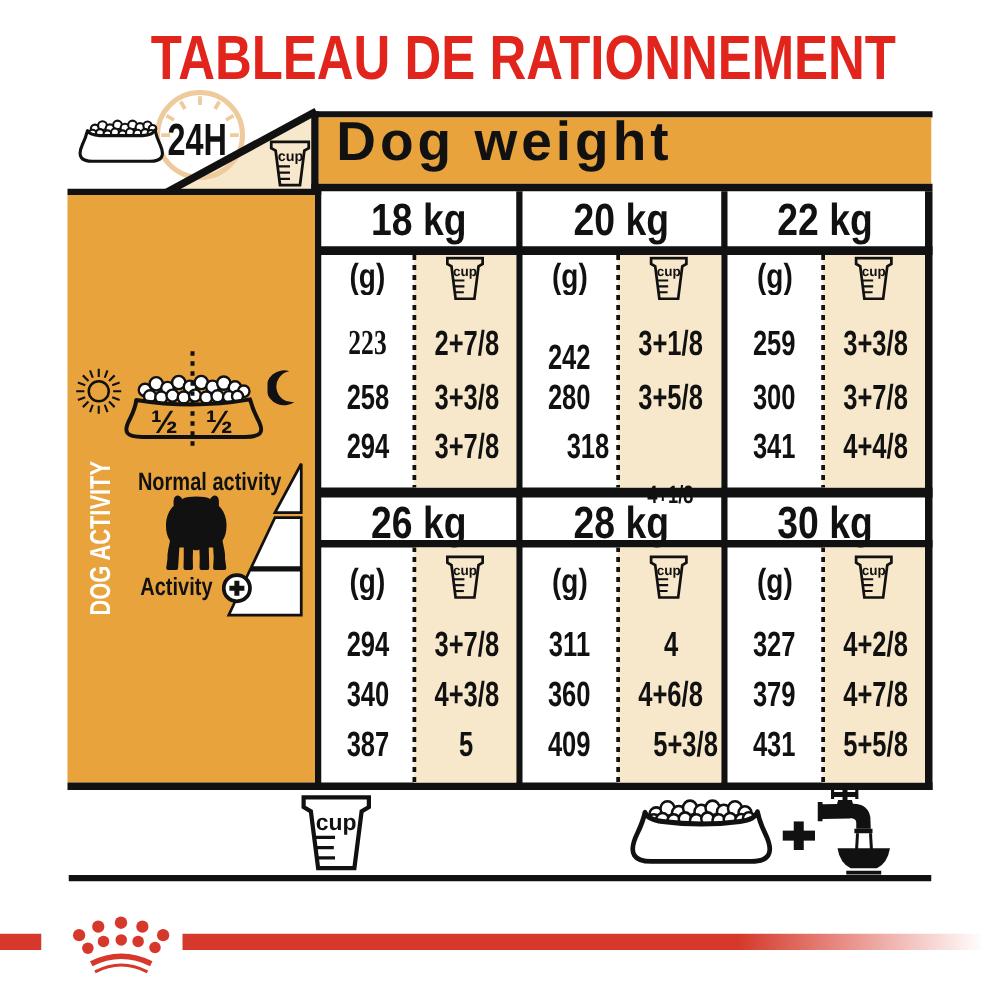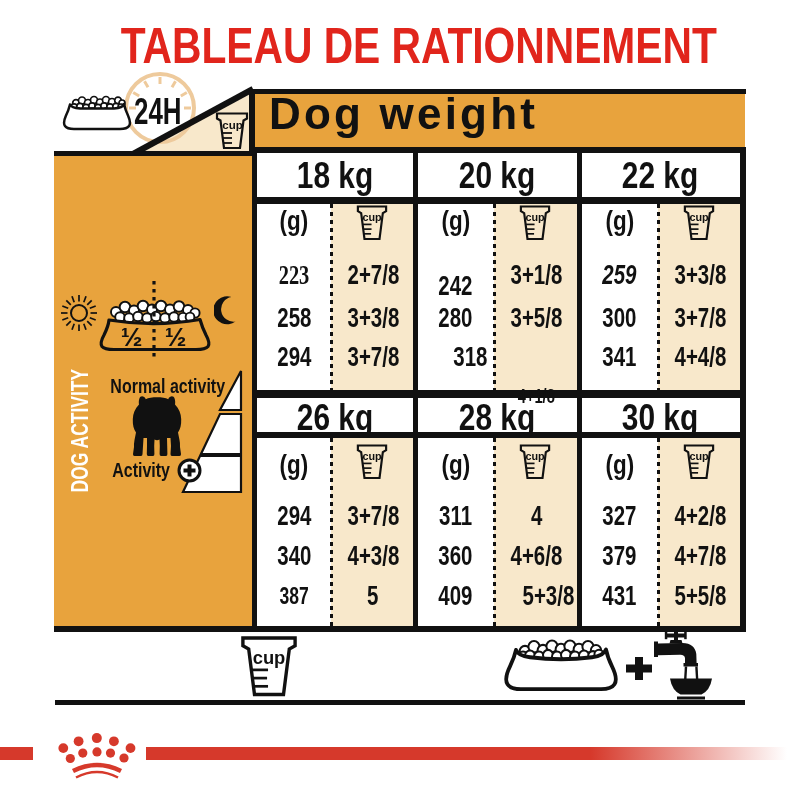--- a/index.html
+++ b/index.html
@@ -239,37 +239,37 @@
 <div class="abs ctr" style="left:417px;top:304px;width:77px;height:27px;line-height:27px;font-size:28px;"><span class="sx70">280</span></div>
 
 <div class="abs ctr" style="left:417px;top:343px;width:77px;height:27px;line-height:27px;font-size:28px;text-align:right;"><span class="sx70">318</span></div>
 
 <div class="abs ctr" style="left:496px;top:261px;width:81px;height:27px;line-height:27px;font-size:28px;"><span class="sx70">3+1/8</span></div>
 
 <div class="abs ctr" style="left:496px;top:304px;width:81px;height:27px;line-height:27px;font-size:28px;"><span class="sx70">3+5/8</span></div>
 
 <div class="abs ctr" style="left:496px;top:343px;width:81px;height:27px;line-height:27px;font-size:20px;margin-top:40px;"><span class="sx70">4+1/8</span></div>
 
-<div class="abs ctr" style="left:581px;top:261px;width:77px;height:27px;line-height:27px;font-size:28px;font-style:italic;"><span class="sx70">259</span></div>
+<div class="abs ctr" style="left:581px;top:261px;width:77px;height:27px;line-height:27px;font-size:28px;"><span class="sx70">259</span></div>
 
 <div class="abs ctr" style="left:581px;top:304px;width:77px;height:27px;line-height:27px;font-size:28px;"><span class="sx70">300</span></div>
 
 <div class="abs ctr" style="left:581px;top:343px;width:77px;height:27px;line-height:27px;font-size:28px;"><span class="sx70">341</span></div>
 
 <div class="abs ctr" style="left:660px;top:261px;width:80px;height:27px;line-height:27px;font-size:28px;"><span class="sx70">3+3/8</span></div>
 
 <div class="abs ctr" style="left:660px;top:304px;width:80px;height:27px;line-height:27px;font-size:28px;"><span class="sx70">3+7/8</span></div>
 
 <div class="abs ctr" style="left:660px;top:343px;width:80px;height:27px;line-height:27px;font-size:28px;"><span class="sx70">4+4/8</span></div>
 
 <div class="abs ctr" style="left:257px;top:502px;width:74px;height:27px;line-height:27px;font-size:28px;"><span class="sx70">294</span></div>
 
 <div class="abs ctr" style="left:257px;top:542px;width:74px;height:27px;line-height:27px;font-size:28px;"><span class="sx70">340</span></div>
 
-<div class="abs ctr" style="left:257px;top:582px;width:74px;height:27px;line-height:27px;font-size:24px;"><span class="sx70">387</span></div>
+<div class="abs ctr" style="left:257px;top:582px;width:74px;height:27px;line-height:27px;font-size:28px;"><span class="sx70">387</span></div>
 
 <div class="abs ctr" style="left:333px;top:502px;width:80px;height:27px;line-height:27px;font-size:28px;"><span class="sx70">3+7/8</span></div>
 
 <div class="abs ctr" style="left:333px;top:542px;width:80px;height:27px;line-height:27px;font-size:28px;"><span class="sx70">4+3/8</span></div>
 
 <div class="abs ctr" style="left:333px;top:582px;width:80px;height:27px;line-height:27px;font-size:28px;"><span class="sx70">5</span></div>
 
 <div class="abs ctr" style="left:417px;top:502px;width:77px;height:27px;line-height:27px;font-size:28px;"><span class="sx70">311</span></div>
 
 <div class="abs ctr" style="left:417px;top:542px;width:77px;height:27px;line-height:27px;font-size:28px;"><span class="sx70">360</span></div>

